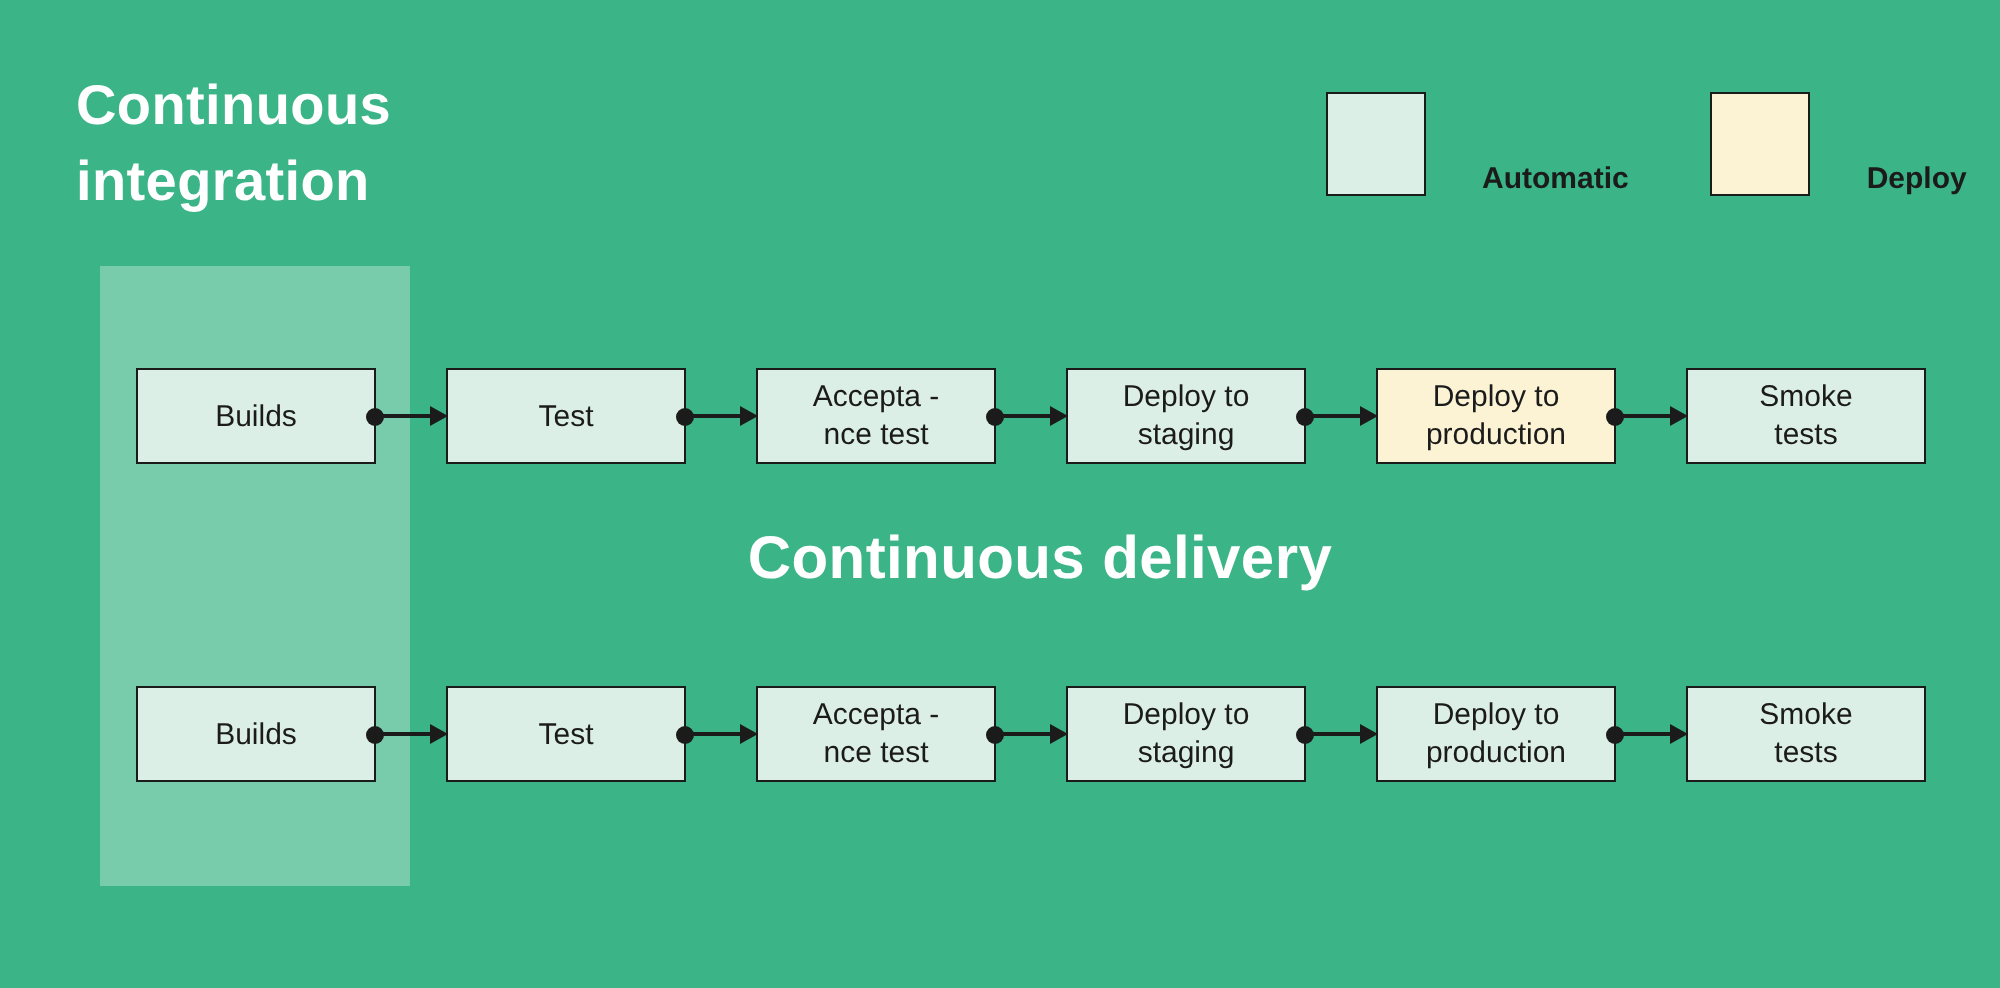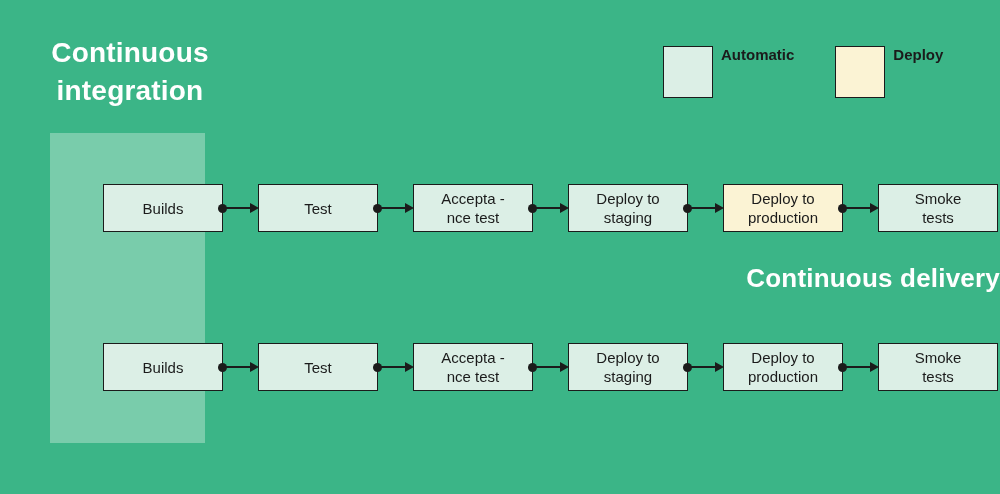--- a/index.html
+++ b/index.html
@@ -20,39 +20,39 @@
     width: 1000px;
     height: 494px;
     background: var(--background);
     overflow: hidden;
   }
   .diagram-title {
     position: absolute;
     left: 38px;
     top: 34px;
     width: 184px;
-    text-align: center;
+    text-align: left;
     color: var(--title_text);
     font-size: 28px;
     font-weight: 700;
     line-height: 38px;
     letter-spacing: 0.2px;
   }
   .legend {
     position: absolute;
     left: 663px;
     top: 46px;
     display: flex;
     gap: 41px;
     align-items: center;
   }
   .legend-item {
     display: flex;
-    align-items: flex-start;
-    gap: 8px;
+    align-items: flex-end;
+    gap: 28px;
   }
   .legend-swatch {
     width: 50px;
     height: 52px;
     border: 1.5px solid var(--ink);
   }
   .legend-swatch.automatic { background: var(--automatic); }
   .legend-swatch.manual    { background: var(--manual); }
   .legend-label {
     font-size: 15px;
@@ -66,21 +66,20 @@
     width: 155px;
     height: 310px;
     background: var(--band);
   }
   .pipeline {
     position: absolute;
     left: 68px;
     display: flex;
     height: 48px;
     align-items: stretch;
-    margin-left: 35px;
   }
   .pipeline.row-0 { top: 184px; }
   .pipeline.row-1 { top: 343px; }
   .node {
     width: 120px;
     border: 1.5px solid var(--ink);
     background: var(--automatic);
     display: flex;
     align-items: center;
     justify-content: center;
@@ -124,23 +123,23 @@
     width: 0;
     height: 0;
     border-left: 9px solid var(--ink);
     border-top: 5px solid transparent;
     border-bottom: 5px solid transparent;
   }
   .row-label {
     position: absolute;
     left: 40px;
     right: 0;
-    text-align: right;
+    text-align: center;
     color: var(--title_text);
-    font-size: 26px;
+    font-size: 30px;
     font-weight: 700;
     letter-spacing: 0.2px;
   }
   .row-label.row-0 { top: 263px; }
   .row-label.row-1 { top: 422px; }
 </style>
 </head>
 <body>
 
 <div class="canvas">

